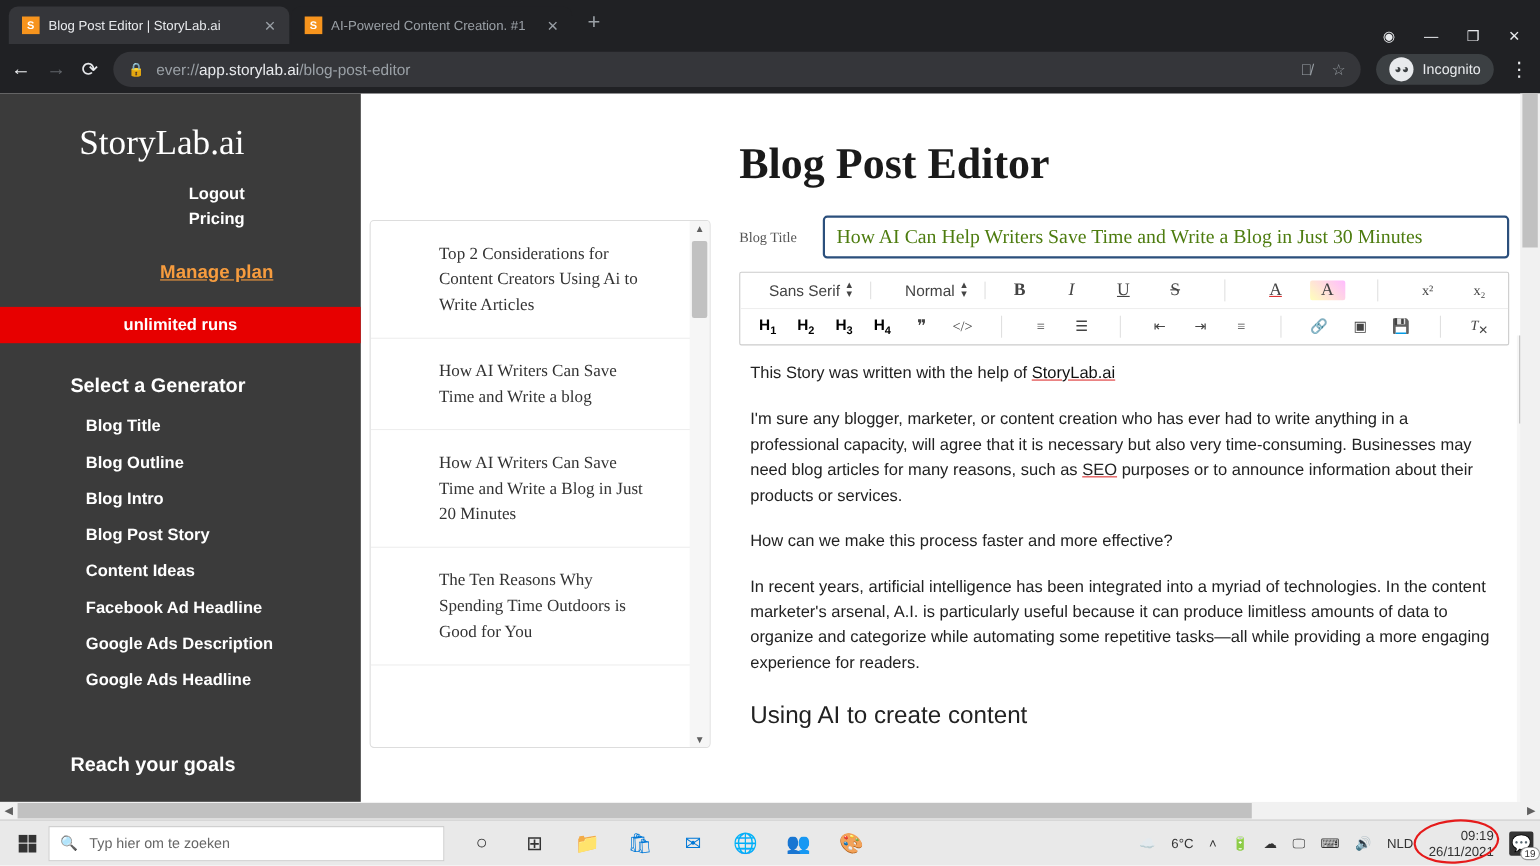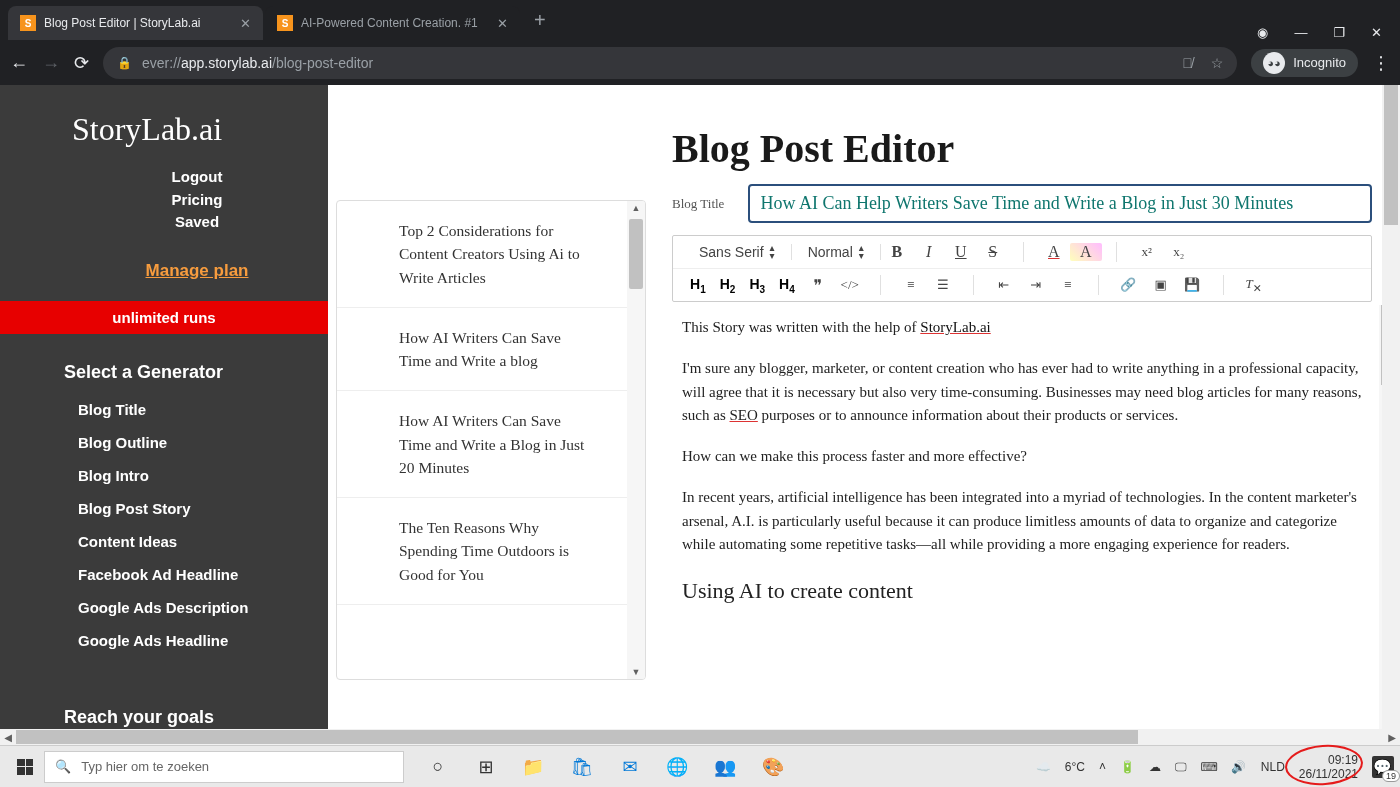--- a/index.html
+++ b/index.html
@@ -42,36 +42,36 @@
   
   
   .suggestions{width:310px;border:1px solid #ddd;border-radius:4px;margin:115px 0 0 8px;height:480px;overflow-y:auto;background:#fff;position:relative;}
   .sug-item{padding:18px 50px 18px 62px;font-family:Georgia,serif;font-size:15.5px;color:#333;border-bottom:1px solid #eee;line-height:1.5;cursor:pointer;}
   .sug-item:last-child{border-bottom:none;}
   .scrollbar{position:absolute;top:0;right:0;bottom:0;width:18px;background:#f6f6f6;}
   .thumb{position:absolute;top:18px;right:2px;width:14px;height:70px;background:#c1c1c1;border-radius:2px;}
 
   
   .editor-main{flex:1;padding:40px 28px 0 26px;position:relative;overflow:hidden;}
-  .page-title{font-family:Georgia,serif;font-size:40px;font-weight:600;color:#1a1a1a;margin-bottom:12px;}
+  .page-title{font-family:Georgia,serif;font-size:40px;font-weight:600;color:#1a1a1a;margin-bottom:24px;}
   .title-row{display:flex;align-items:center;gap:24px;margin-bottom:12px;}
   .title-lbl{font-family:Georgia,serif;font-size:13px;color:#555;}
-  .title-input{flex:1;border:2px solid #2b4f7c;border-radius:4px;padding:7px 10px;font-family:Georgia,serif;font-size:18px;color:#0f766e;}
+  .title-input{flex:1;border:2px solid #2b4f7c;border-radius:4px;padding:7px 10px;font-family:Georgia,serif;font-size:18px;color:#4d7c0f;}
   .toolbar{border:1px solid #ccc;border-radius:2px;background:#fff;}
-  .tb-row{display:flex;align-items:center;padding:6px 10px;gap:0;border-bottom:1px solid #eee;}
+  .tb-row{display:flex;align-items:center;padding:6px 10px;gap:0;border-bottom:1px solid #eee;justify-content:space-between;}
   .tb-row:last-child{border-bottom:none;}
   .tb-sel{display:flex;align-items:center;gap:6px;font-size:14px;color:#444;padding:0 16px;border-right:1px solid #e0e0e0;}
   .tb-sel .dots{font-size:10px;line-height:8px;}
   .tb-ic{width:32px;text-align:center;font-size:16px;color:#444;cursor:pointer;font-family:Georgia,serif;}
   .tb-ic.small{font-size:13px;}
   .row2{padding:6px 10px;gap:0;}
   .row2 .hh{font-weight:bold;font-size:14px;padding:0 7px;}
   .hh sub{font-size:10px;}
   .sep{width:1px;height:20px;background:#e0e0e0;margin:0 14px;}
-  .content{padding:14px 10px;font-size:15px;line-height:1.55;color:#222;font-family:Liberation Serif, serif;}
+  .content{padding:14px 10px;font-size:15px;line-height:1.55;color:#222;}
   .content p{margin-bottom:18px;}
   .link{color:#111;text-decoration:underline;text-decoration-color:#d33;}
   .seo{text-decoration:underline;text-decoration-color:#d33;}
   .h3{font-size:22px;margin:8px 0 6px;}
   .editor-scroll{position:absolute;top:220px;right:3px;bottom:0;width:18px;background:#f6f6f6;}
   .ethumb{position:absolute;top:0;right:2px;width:14px;height:80px;background:#c1c1c1;}
   .page-scroll{position:absolute;top:85px;right:0;bottom:58px;width:18px;background:#f1f1f1;}
   .pthumb{position:absolute;top:0;right:2px;width:14px;height:140px;background:#c1c1c1;}
   .hscroll{position:absolute;left:0;right:0;bottom:42px;height:16px;background:#f1f1f1;display:flex;align-items:center;}
   .hscroll .arrow{width:16px;text-align:center;font-size:10px;color:#606060;}
@@ -134,21 +134,20 @@
     <span class="kebab">⋮</span>
   </div>
 </div>
 
 <div class="app">
   <div class="sidebar">
     <div class="logo">StoryLab.ai</div>
     <div class="side-links">
       <div>Logout</div>
       <div>Pricing</div>
-      <div>Saved</div>
       <div class="manage">Manage plan</div>
     </div>
     <div class="banner">unlimited runs</div>
     <div class="gen-head">Select a Generator</div>
     <div class="gen-list">
       <div>Blog Title</div>
       <div>Blog Outline</div>
       <div>Blog Intro</div>
       <div>Blog Post Story</div>
       <div>Content Ideas</div>

